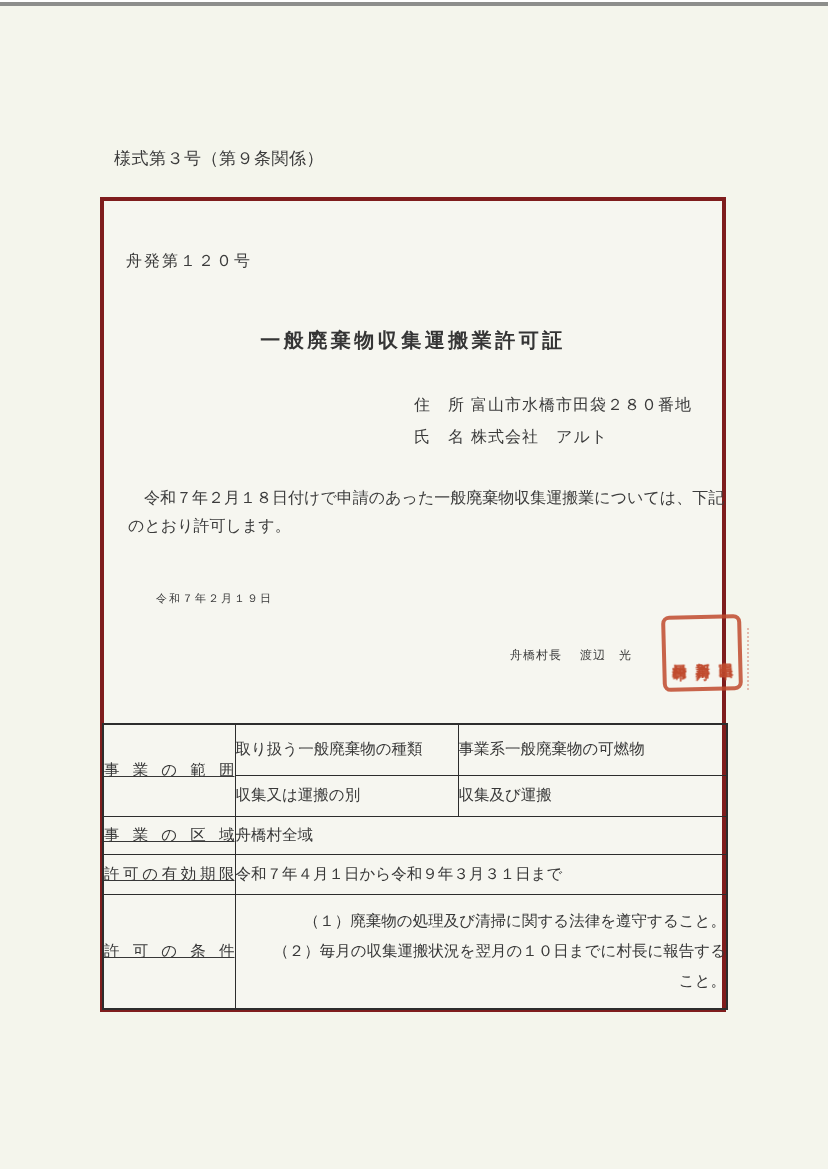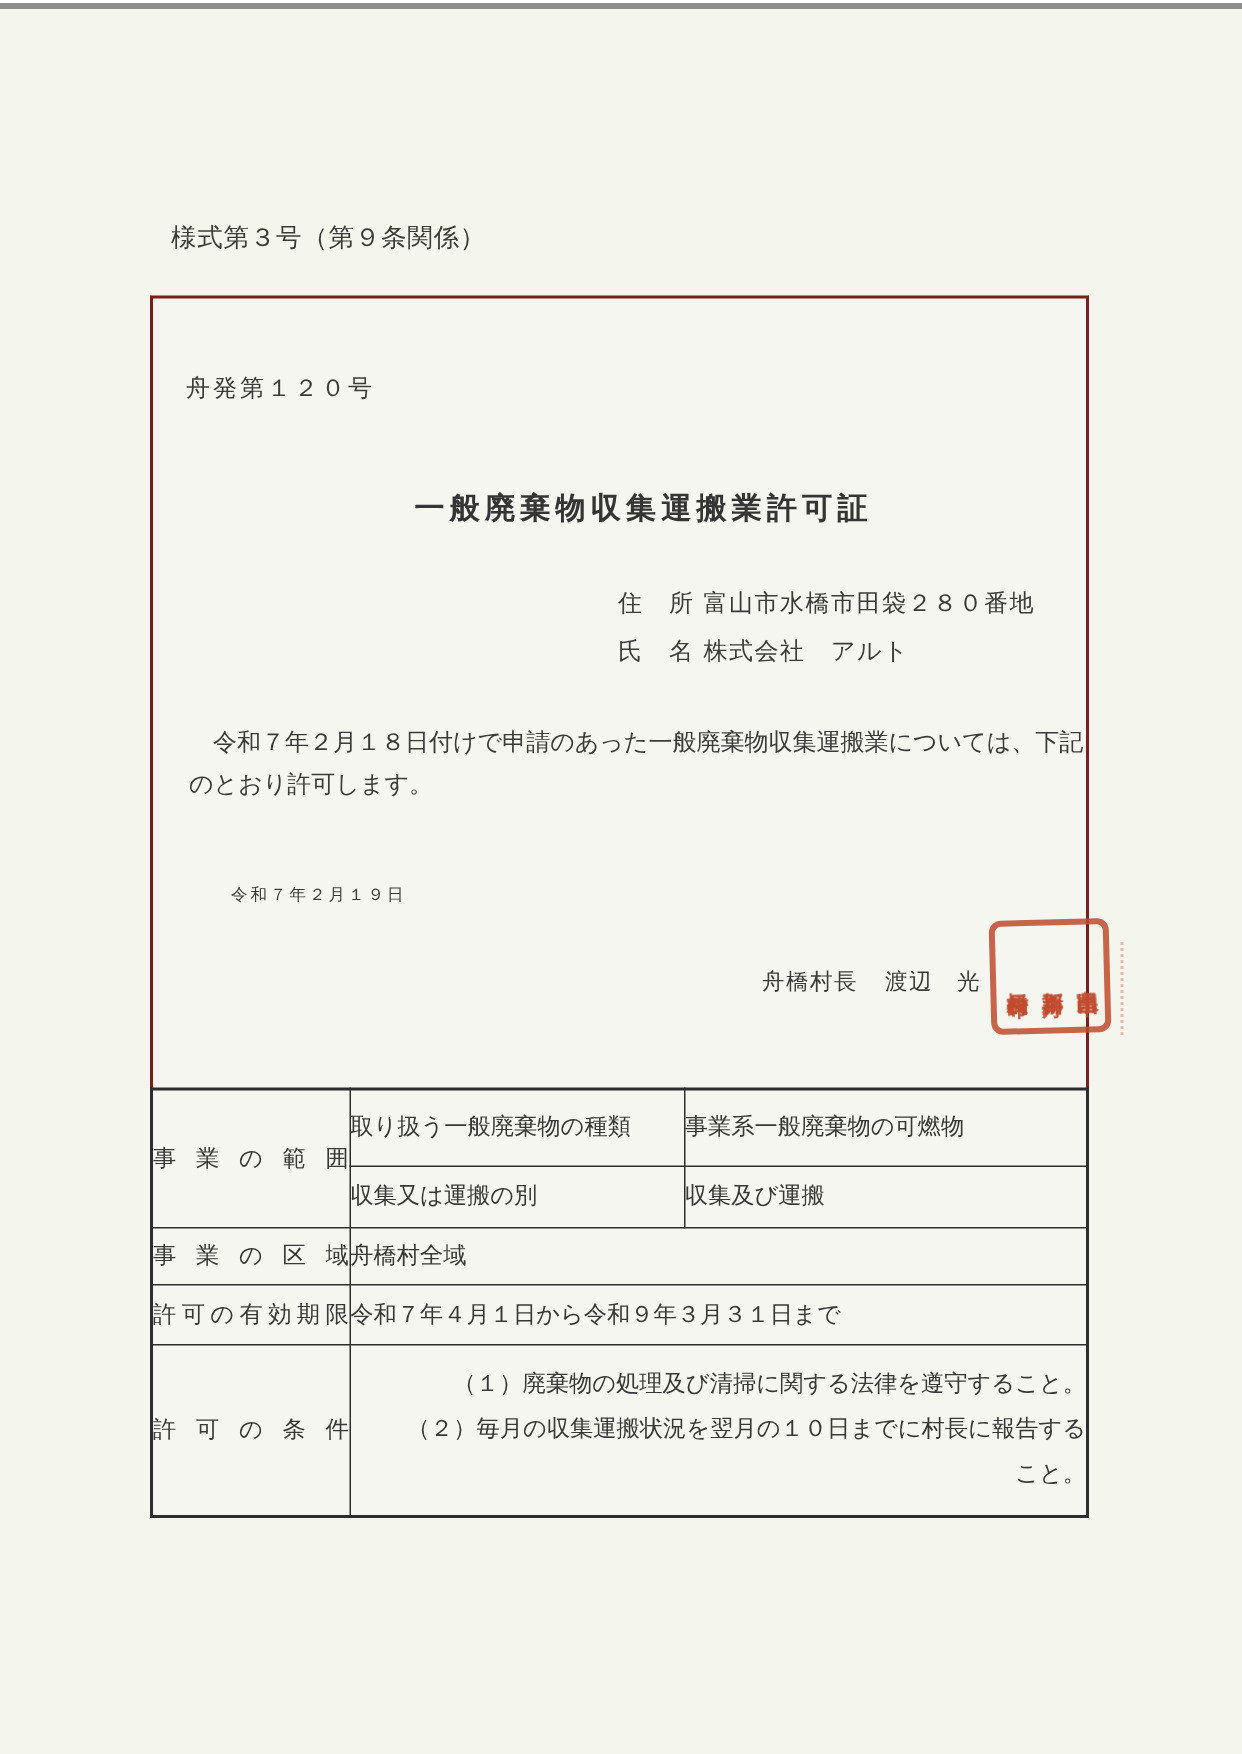--- a/index.html
+++ b/index.html
@@ -7,36 +7,36 @@
     width:828px;height:1169px;position:relative;overflow:hidden;
     background:#f4f5ec;
     font-family:"Liberation Serif","DejaVu Serif",serif;
     color:#3b3b3b;
   }
   .scan-top-white{position:absolute;left:0;top:0;width:828px;height:2px;background:#ffffff;}
   .scan-top-bar{position:absolute;left:0;top:2px;width:828px;height:4px;background:#8d8e8c;}
   .form-label{position:absolute;left:114px;top:147px;font-size:17px;letter-spacing:.5px;}
   .cert-box{
     position:absolute;left:100px;top:197px;width:626px;height:815px;
-    border:2px solid #7f1d1d;box-sizing:border-box;background:#f6f6f0;
+    border:4px solid #7f1d1d;box-sizing:border-box;background:#f6f6f0;
   }
   .doc-number{position:absolute;left:22px;top:50px;font-size:16px;letter-spacing:2px;}
   .cert-title{
     position:absolute;left:0;top:126px;width:100%;text-align:center;
-    font-size:20px;font-weight:600;letter-spacing:3.5px;color:#353535;padding-left:16px;
+    font-size:20px;font-weight:600;letter-spacing:3.5px;color:#353535;
   }
   .recipient{position:absolute;left:310px;top:188px;font-size:16px;line-height:32px;}
   .recipient .lbl{letter-spacing:1px;text-align:right;}
   .recipient .val{margin-left:6px;letter-spacing:1px;}
   .body-par{
     position:absolute;left:24px;top:283px;width:600px;
     font-size:16px;line-height:28px;text-indent:1em;letter-spacing:0;
   }
   .issue-date{position:absolute;left:52px;top:390px;font-size:11px;letter-spacing:2px;}
-  .issuer{position:absolute;left:406px;top:446px;font-size:15px;letter-spacing:1px;}
+  .issuer{position:absolute;left:406px;top:446px;font-size:12px;letter-spacing:1px;}
   .issuer .name{margin-left:18px;}
   .seal{
     position:absolute;left:558px;top:414px;width:80px;height:76px;
     border:4px solid rgba(192,74,46,.85);border-radius:8px;box-sizing:border-box;
     display:flex;flex-direction:row-reverse;justify-content:space-around;align-items:center;
     padding:1px;transform:rotate(-1.5deg);z-index:3;
   }
   .seal-col{
     writing-mode:vertical-rl;font-size:14.5px;line-height:1.0;
     color:rgba(192,74,46,.9);font-weight:bold;letter-spacing:1px;
@@ -46,21 +46,21 @@
     position:absolute;left:747px;top:628px;height:62px;width:0;
     border-left:2px dotted rgba(200,90,70,.38);z-index:2;
   }
   table.permit{
     position:absolute;left:-2px;bottom:-2px;width:626px;height:287px;
     border-collapse:collapse;table-layout:fixed;
     border:2px solid #2d2d2d;font-size:15.5px;color:#383838;
   }
   table.permit td{border:1.5px solid #2d2d2d;vertical-align:middle;padding:0;}
   td.lblcell{padding:0 6px;}
-  .jlabel{text-align:justify;text-align-last:justify;letter-spacing:0;}
+  .jlabel{text-align:justify;text-align-last:justify;letter-spacing:0;text-decoration:underline;}
   td.keycell{padding-left:9px;padding-right:4px;}
   td.valcell{padding-left:8px;}
   td.widecell{padding-left:10px;}
   .r1{height:51px;}.r2{height:41px;}.r3{height:38px;padding-left:32px;}.r4{height:40px;}
   .cond-line{line-height:30px;white-space:nowrap;text-align:right;}
   .cond-indent{margin-left:3em;}
 </style>
 </head>
 <body>
 

